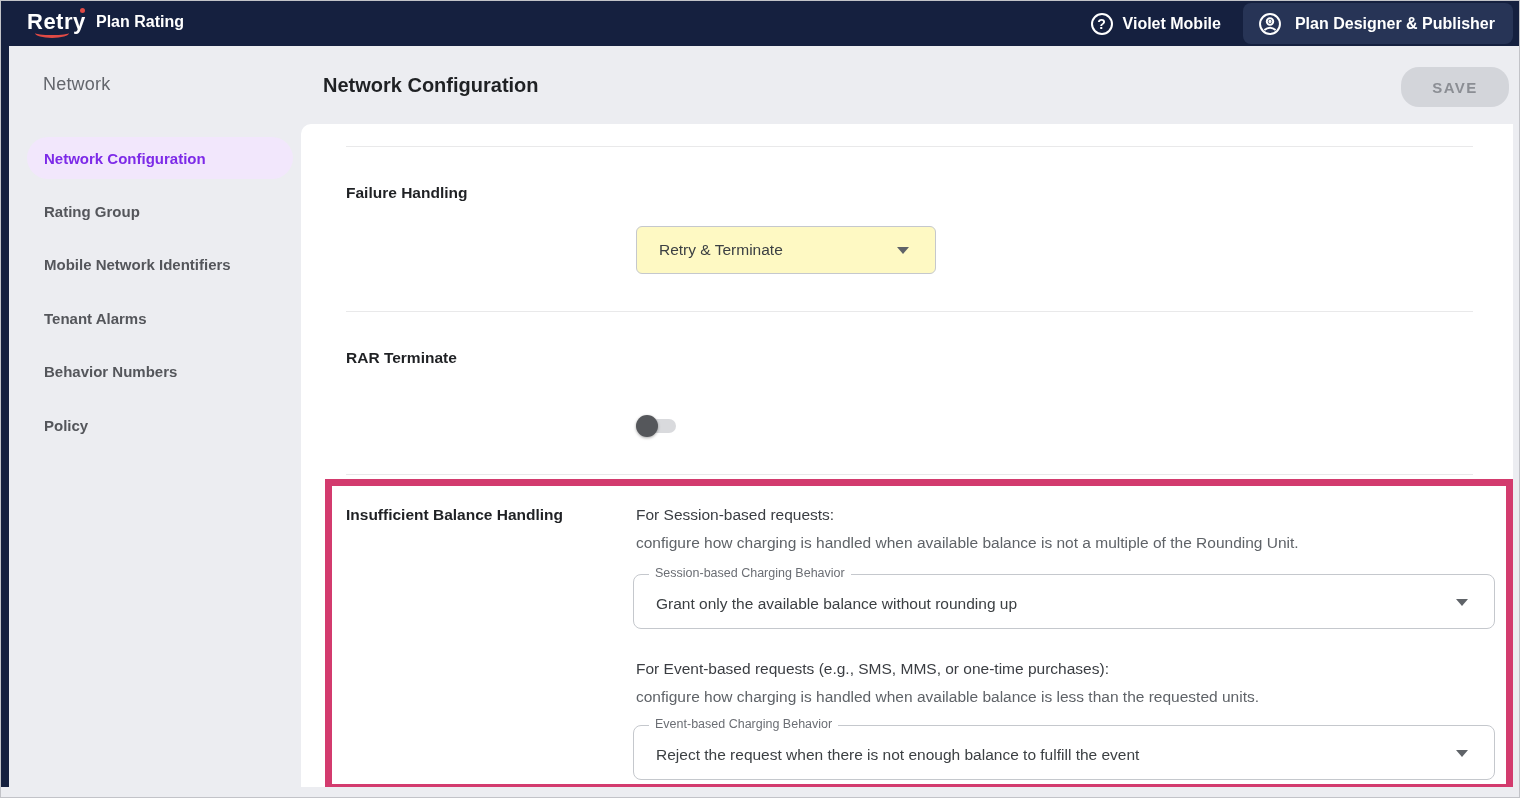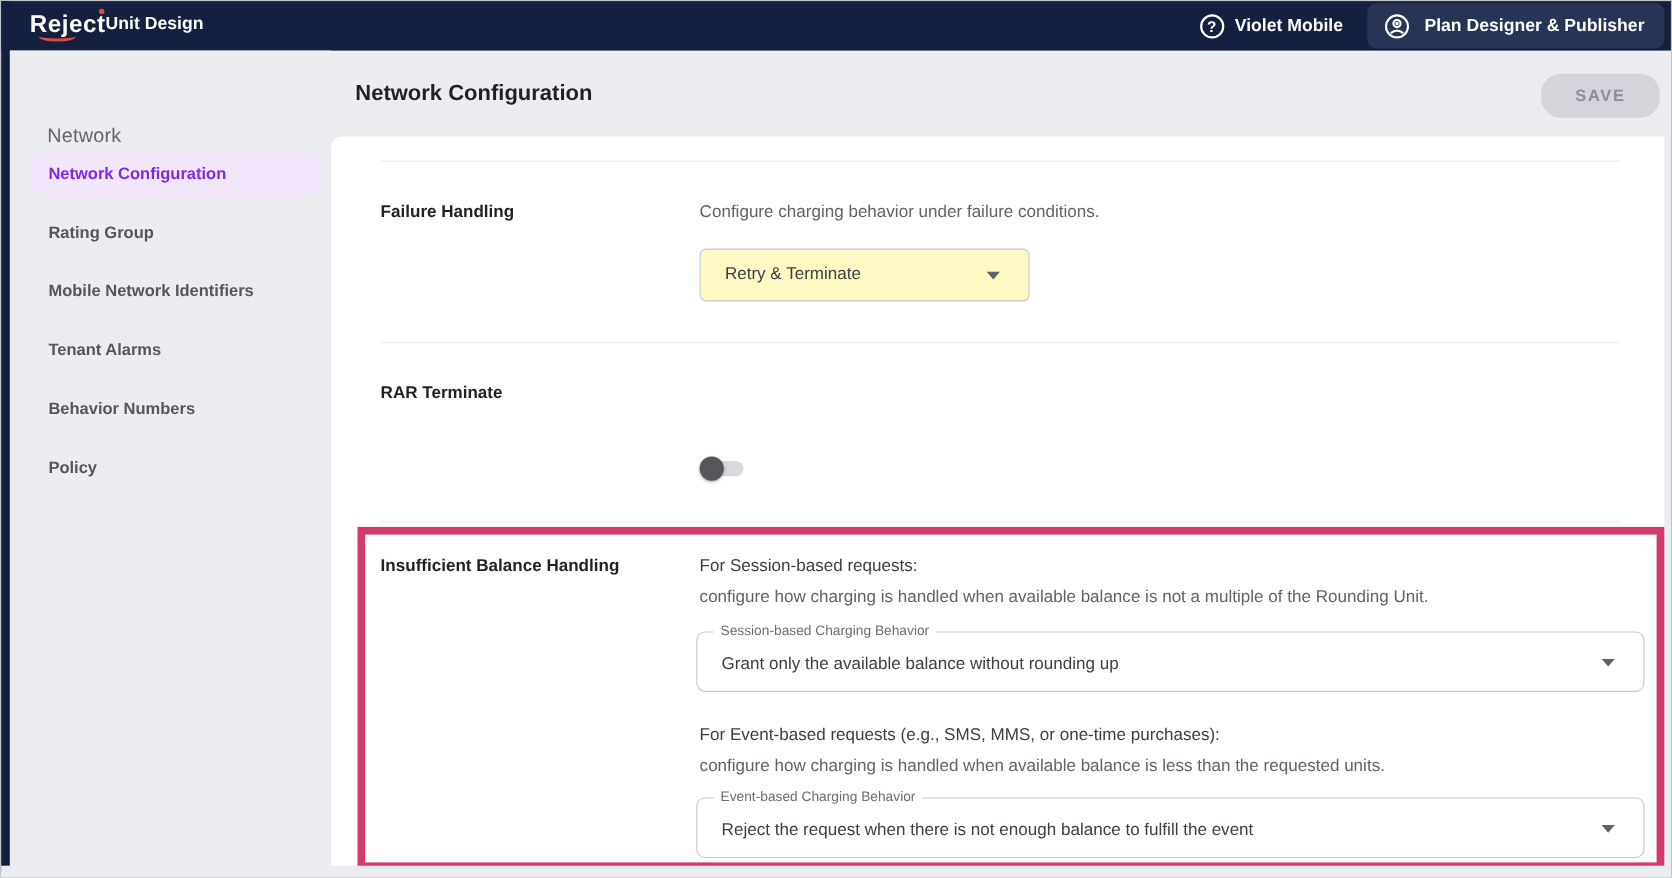--- a/index.html
+++ b/index.html
@@ -18,21 +18,21 @@
   .logo-dot { position:absolute; right:1px; top:-1px; width:5px; height:5px; border-radius:50%; background:#e04a45; }
   .app-name { position:absolute; left:95px; top:12px; font-size:16px; font-weight:700; color:#ffffff; }
   .topbar-right { position:absolute; right:8px; top:0; height:45px; display:flex; align-items:center; }
   .help-group { display:flex; align-items:center; gap:10px; margin-right:22px; cursor:pointer; }
   .help-icon { width:22px; height:22px; border:2px solid #ffffff; border-radius:50%; display:flex; align-items:center; justify-content:center; font-size:14px; font-weight:700; color:#fff; }
   .tenant-name { font-size:16px; font-weight:700; color:#ffffff; }
   .role-chip { display:flex; align-items:center; gap:12px; background:#273456; border-radius:8px; height:41px; padding:0 18px 0 14px; cursor:pointer;text-align:right; }
   .role-label { font-size:16px; font-weight:700; color:#ffffff; white-space:nowrap; }
   
   .sidebar { position:absolute; left:8px; top:45px; width:292px; height:746px; background:#ecedf1; }
-  .sidebar-heading { position:absolute; left:34px; top:28px; font-size:18px; color:#63666c; letter-spacing:0.2px;margin-top:39px; }
+  .sidebar-heading { position:absolute; left:34px; top:28px; font-size:18px; color:#63666c; letter-spacing:0.2px; }
   .nav-item { position:absolute; left:18px; width:266px; height:42px; display:flex; align-items:center; padding-left:17px; border-radius:21px; font-size:15px; font-weight:700; color:#54565b; cursor:pointer; }
   .nav-item.active { background:#f2e7fc; color:#7d2ae8; }
   
   .page-title { position:absolute; left:322px; top:73px; font-size:20px; font-weight:700; color:#1f2124; }
   .save-btn { position:absolute; right:10px; top:66px; width:108px; height:40px; background:#d3d5da; border:none; border-radius:18px; font-family:"Liberation Sans", sans-serif; font-size:15px; font-weight:700; letter-spacing:1.5px; color:#8b8e94; cursor:default; }
   
   .card { position:absolute; left:300px; top:123px; width:1212px; height:665px; background:#ffffff; border-radius:10px 0 0 0; }
   .divider { position:absolute; left:45px; right:40px; height:1px; background:#e9e9ea; }
   .row-label { position:absolute; left:45px; font-size:15.5px; font-weight:700; color:#1f2124; }
   .desc { position:absolute; left:335px; font-size:15.5px; color:#5f6368; line-height:28px; }
@@ -54,25 +54,25 @@
   .bottom-strip { position:absolute; left:0; bottom:0; width:1520px; height:10px; background:#ecedf1; }
   svg { display:block; }
 </style>
 </head>
 <body>
 
 <div id="app">
 
   <div class="topbar">
     <div class="logo-wrap">
-      <span class="logo">Reject</span>
+      <span class="logo">Retry</span>
       <span class="logo-smile"></span>
       <span class="logo-dot"></span>
     </div>
-    <div class="app-name">Unit Design</div>
+    <div class="app-name">Plan Rating</div>
     <div class="topbar-right">
       <div class="help-group">
         <span class="help-icon">?</span>
         <span class="tenant-name">Violet Mobile</span>
       </div>
       <div class="role-chip">
         <span>
           <svg width="26" height="26" viewBox="0 0 24 24" fill="none" stroke="#ffffff" stroke-width="1.8">
             <circle cx="12" cy="12" r="9.2"></circle>
             <circle cx="12" cy="9.6" r="3"></circle>
@@ -110,21 +110,20 @@
   </div>
 
   <div class="page-title">Network Configuration</div>
   <button class="save-btn">SAVE</button>
 
   <div class="card">
 
     <div class="divider" style="top:22px;"></div>
 
     <div class="row-label" style="top:60px;">Failure Handling</div>
-    <div class="desc" style="top:55px; width:840px;">Configure charging behavior under failure conditions.</div>
     <div class="select-box" style="left:335px; top:102px; width:300px; height:48px;">
       <span class="select-value">Retry &amp; Terminate</span>
       <span class="caret"></span>
     </div>
 
     <div class="divider" style="top:187px;"></div>
 
     <div class="row-label" style="top:225px;">RAR Terminate</div>
     <div class="toggle" style="top:290px;">
       <span class="toggle-track"></span>

